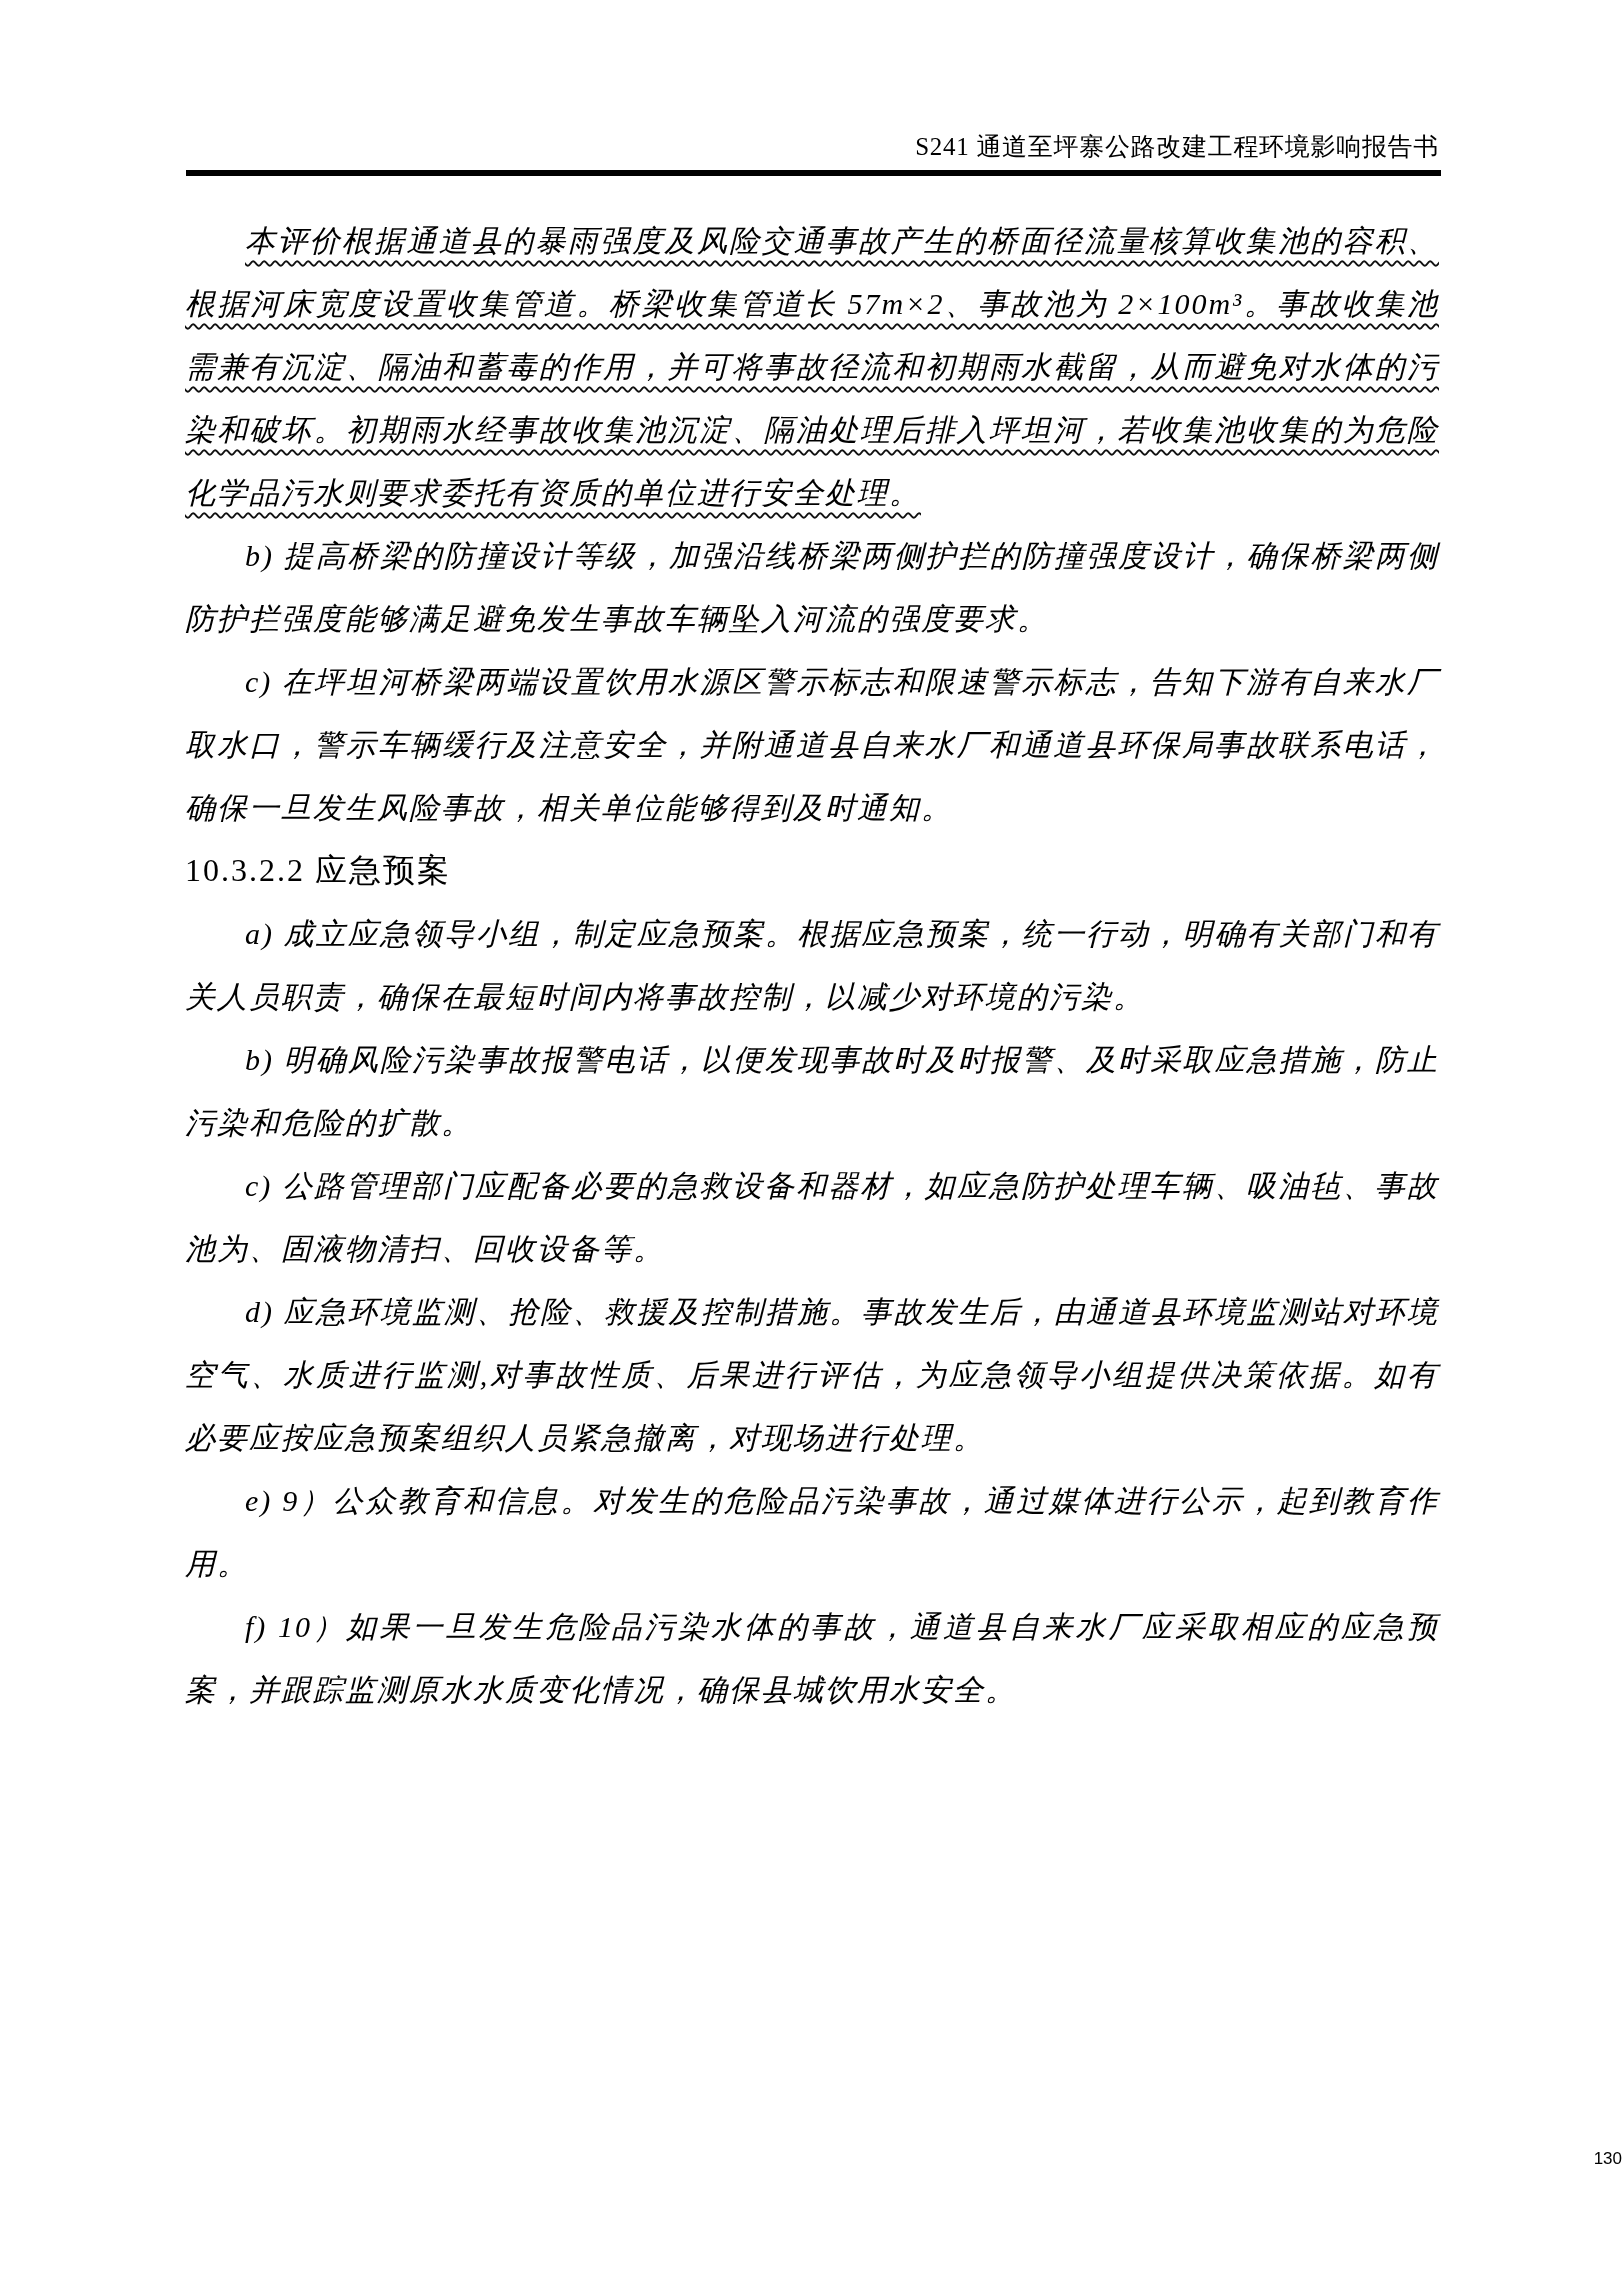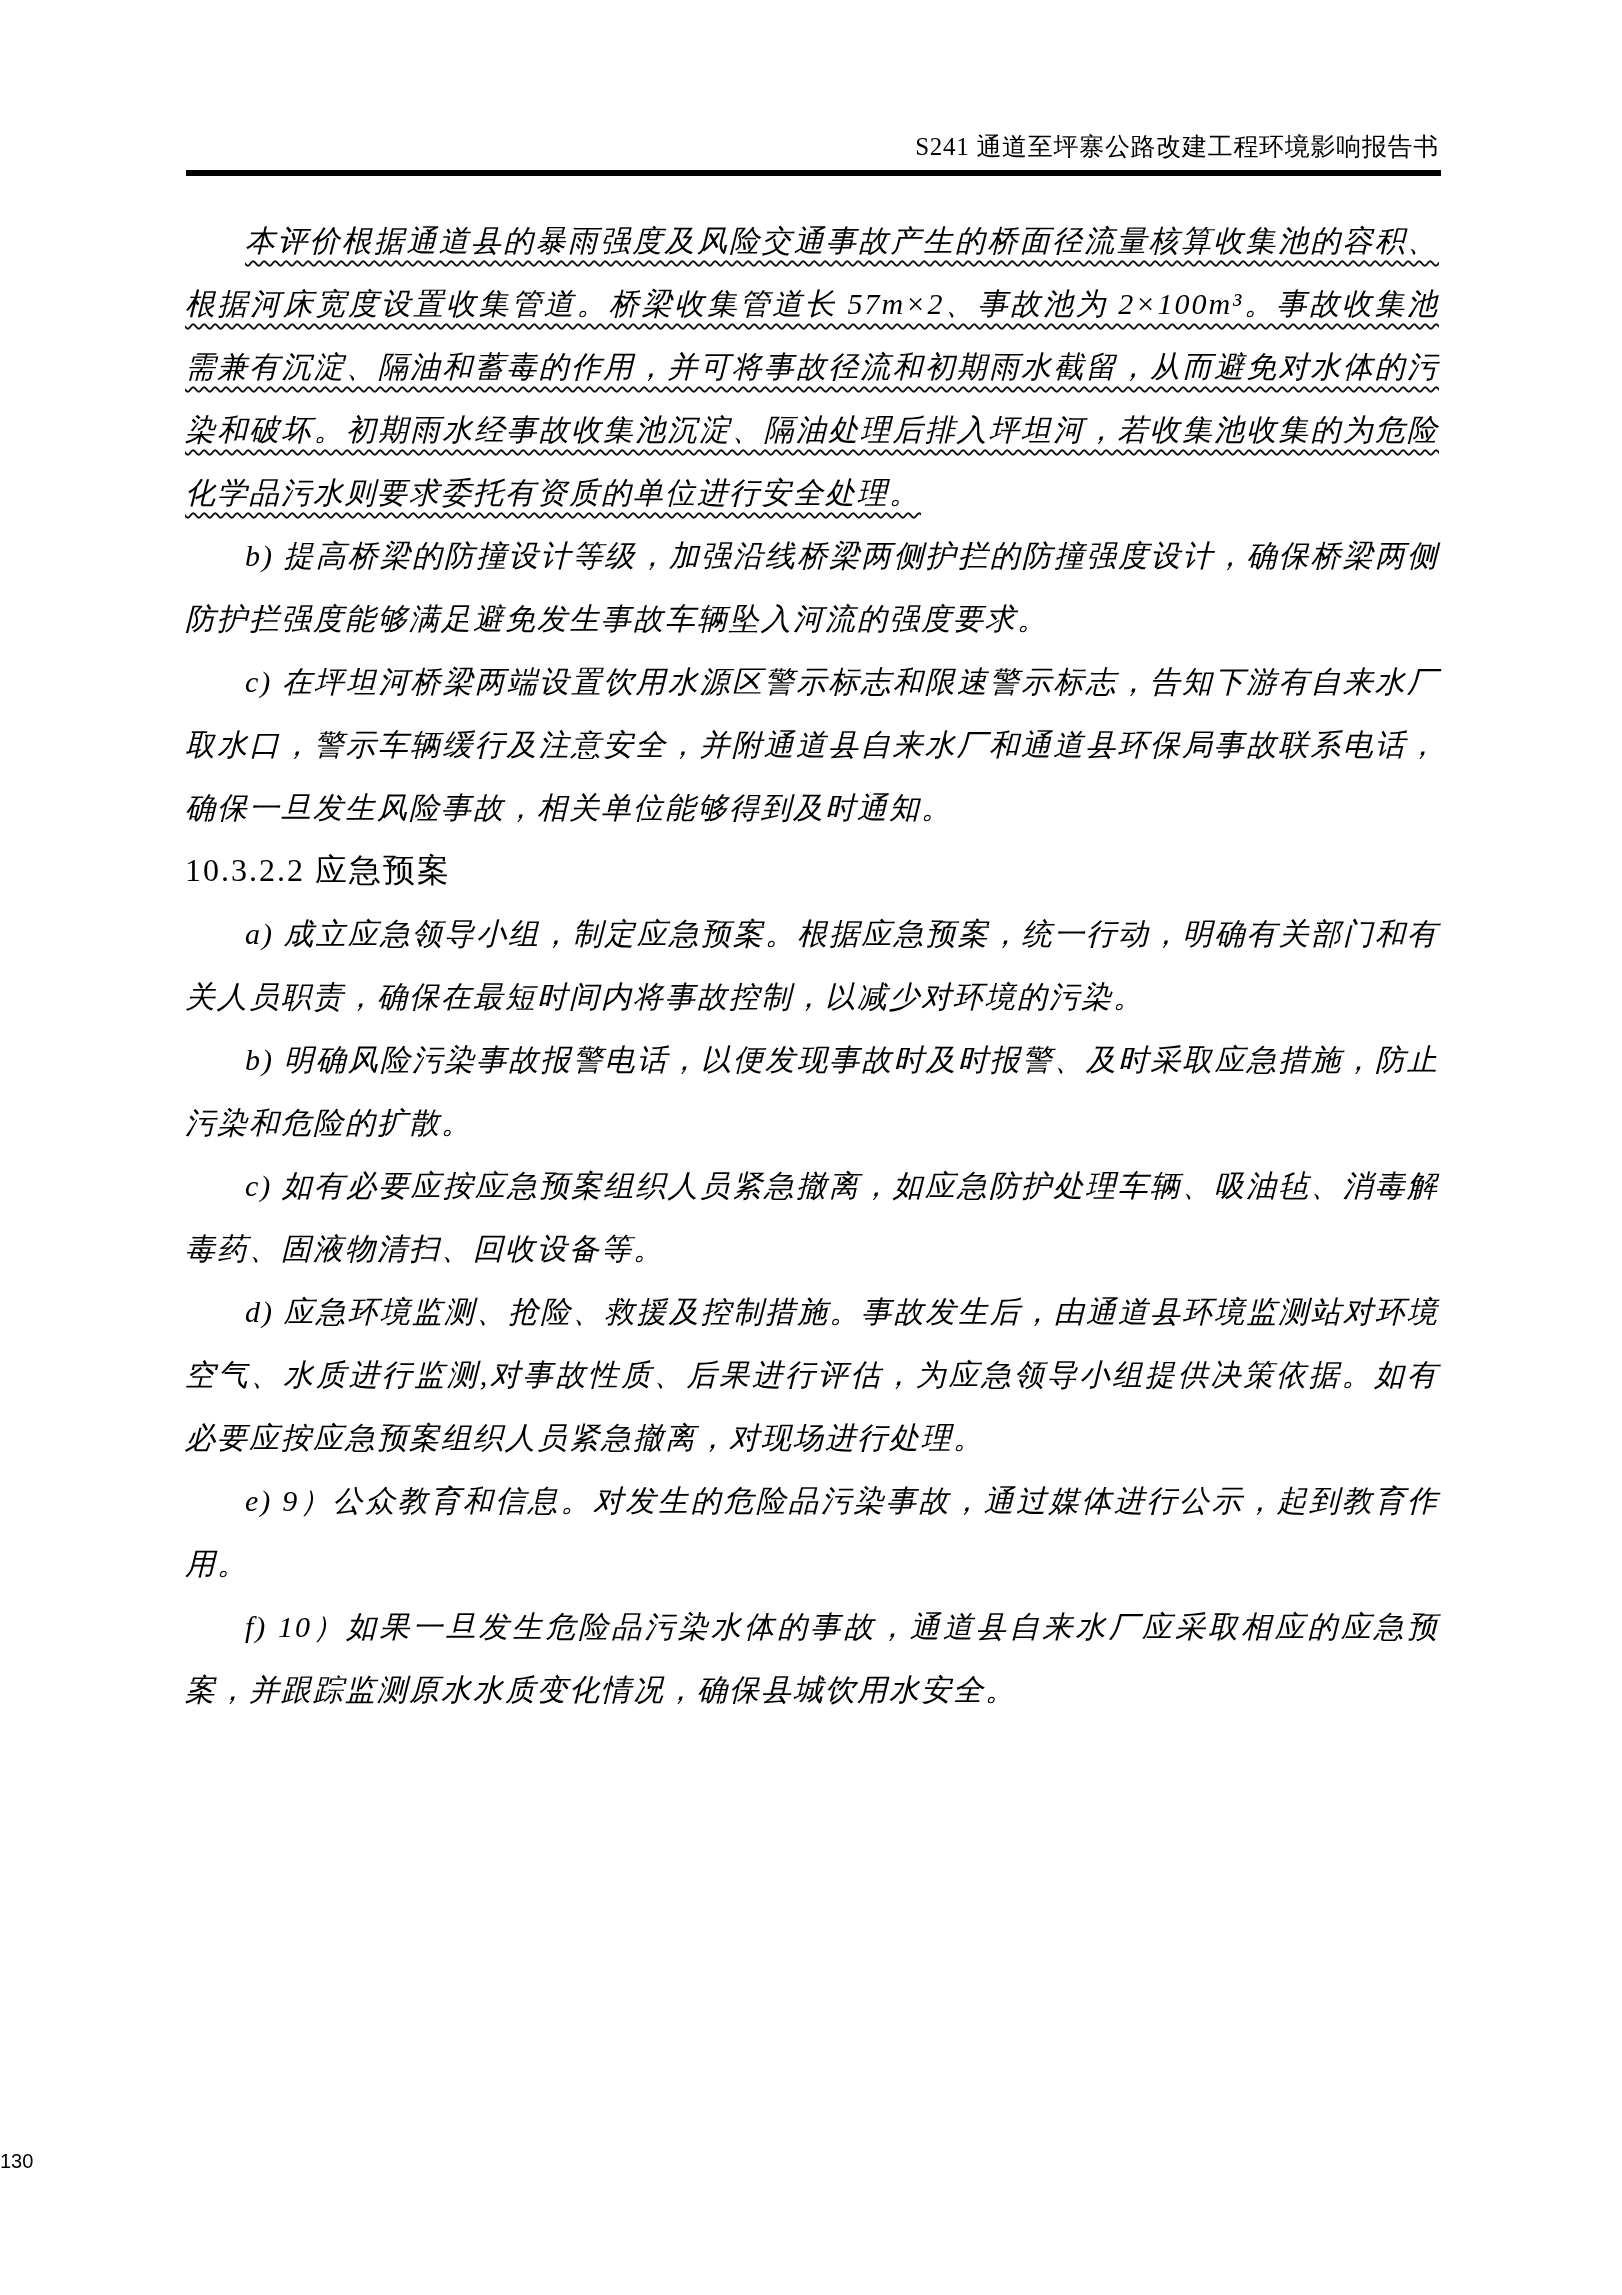--- a/index.html
+++ b/index.html
@@ -61,41 +61,41 @@
     text-decoration-style: wavy;
     text-decoration-color: #111111;
     text-decoration-thickness: 2px;
     text-underline-offset: 8.5px;
   }
   .footer {
     position: absolute;
     top: 2150px;
     left: 0;
     width: 100%;
-    text-align: left;
+    text-align: right;
     font-family: "Liberation Sans", "DejaVu Sans", sans-serif;
-    font-size: 20px;
+    font-size: 17px;
     line-height: 1.1;
   }
 </style>
 </head>
 <body>
 
 <div class="header-title">S241 通道至坪寨公路改建工程环境影响报告书</div>
 
 <div class="header-rule"></div>
 
 <div class="doc">
   <p class="para wavy">本评价根据通道县的暴雨强度及风险交通事故产生的桥面径流量核算收集池的容积、根据河床宽度设置收集管道。桥梁收集管道长 57m×2、事故池为 2×100m³。事故收集池需兼有沉淀、隔油和蓄毒的作用，并可将事故径流和初期雨水截留，从而避免对水体的污染和破坏。初期雨水经事故收集池沉淀、隔油处理后排入坪坦河，若收集池收集的为危险化学品污水则要求委托有资质的单位进行安全处理。</p>
   <p class="para">b) 提高桥梁的防撞设计等级，加强沿线桥梁两侧护拦的防撞强度设计，确保桥梁两侧防护拦强度能够满足避免发生事故车辆坠入河流的强度要求。</p>
   <p class="para">c) 在坪坦河桥梁两端设置饮用水源区警示标志和限速警示标志，告知下游有自来水厂取水口，警示车辆缓行及注意安全，并附通道县自来水厂和通道县环保局事故联系电话，确保一旦发生风险事故，相关单位能够得到及时通知。</p>
   <h3 class="heading">10.3.2.2 应急预案</h3>
   <p class="para">a) 成立应急领导小组，制定应急预案。根据应急预案，统一行动，明确有关部门和有关人员职责，确保在最短时间内将事故控制，以减少对环境的污染。</p>
   <p class="para">b) 明确风险污染事故报警电话，以便发现事故时及时报警、及时采取应急措施，防止污染和危险的扩散。</p>
-  <p class="para">c) 如有必要应按应急预案组织人员紧急撤离，如应急防护处理车辆、吸油毡、消毒解毒药、固液物清扫、回收设备等。</p>
+  <p class="para">c) 公路管理部门应配备必要的急救设备和器材，如应急防护处理车辆、吸油毡、事故池为、固液物清扫、回收设备等。</p>
   <p class="para">d) 应急环境监测、抢险、救援及控制措施。事故发生后，由通道县环境监测站对环境空气、水质进行监测,对事故性质、后果进行评估，为应急领导小组提供决策依据。如有必要应按应急预案组织人员紧急撤离，对现场进行处理。</p>
   <p class="para">e) 9）公众教育和信息。对发生的危险品污染事故，通过媒体进行公示，起到教育作用。</p>
   <p class="para">f) 10）如果一旦发生危险品污染水体的事故，通道县自来水厂应采取相应的应急预案，并跟踪监测原水水质变化情况，确保县城饮用水安全。</p>
 </div>
 
 <div class="footer">
   <span>130</span>
 </div>
 
 

